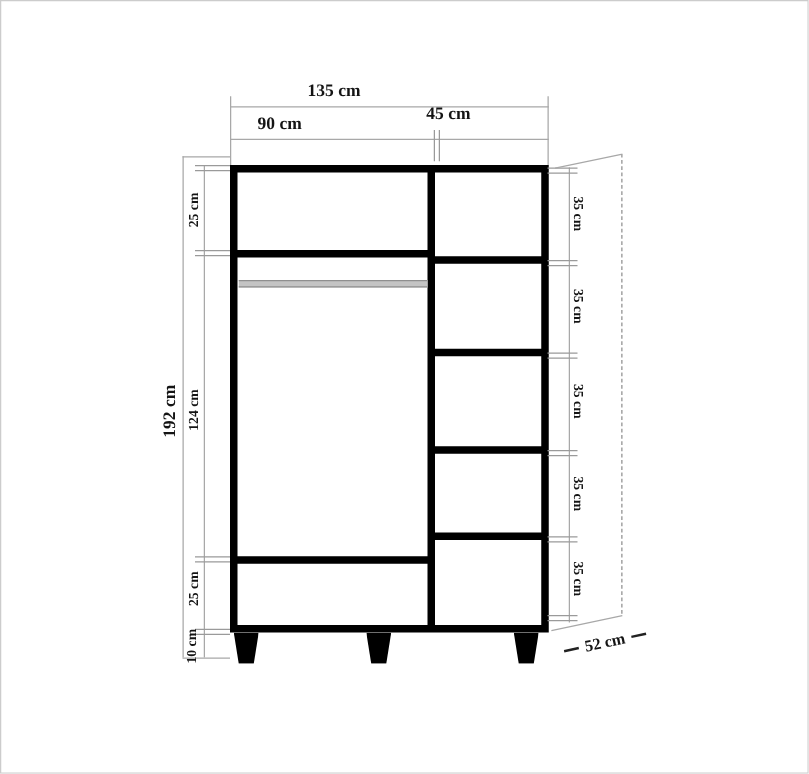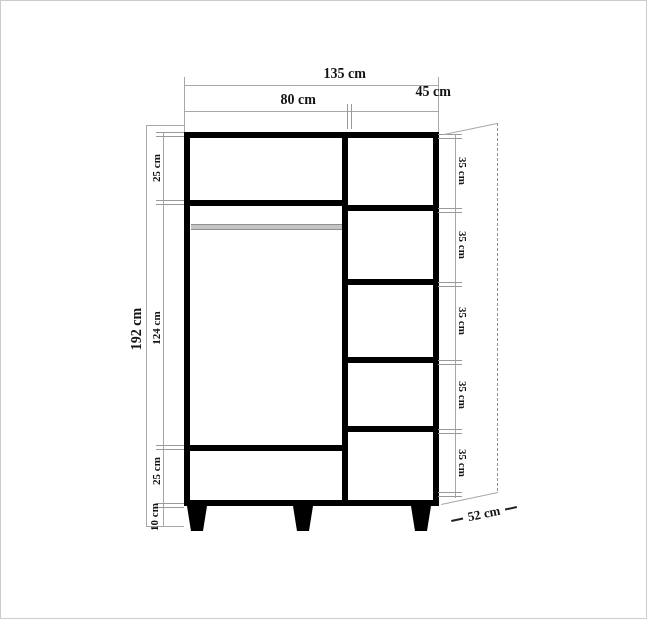--- a/index.html
+++ b/index.html
@@ -17,21 +17,21 @@
   .cab{border:6px solid var(--outline); box-sizing:border-box; background:transparent;}
   .bar{background:var(--outline);}
   .rod{background:var(--rod); border-top:1px solid var(--rod-edge); border-bottom:1px solid var(--rod-edge); box-sizing:border-box;}
   .leg{background:var(--outline); clip-path:polygon(0 0,100% 0,80% 100%,20% 100%);}
   
   .dl{background:var(--dim);}
   .tk{background:var(--tick);}
   .dashv{width:0; border-left:1px dashed #8f8f8f;}
   .diag{height:1px; background:var(--dim); transform-origin:0 0;}
   
-  .lbl{font-weight:bold; font-size:14px; text-align:right; white-space:nowrap; line-height:1;}
+  .lbl{font-weight:bold; font-size:14px; text-align:left; white-space:nowrap; line-height:1;}
   .vlbl{position:absolute; font-weight:bold; white-space:nowrap; line-height:1;
         transform:translate(-50%,-50%) rotate(-90deg);}
   .vlbl.cw{transform:translate(-50%,-50%) rotate(90deg);}
   .sm{font-size:11px;}
   .depth-wrap{position:absolute; transform:translate(-50%,-50%) rotate(-12deg);
         display:flex; align-items:center; gap:5px; font-weight:bold; font-size:13px; white-space:nowrap;}
   .ddash{width:12px; height:2px; background:var(--dash);}
 </style>
 </head>
 <body>
@@ -55,21 +55,21 @@
   <div class="abs leg" style="left:410px; top:505px; width:20px; height:25px;"></div>
 
   <div class="abs dl" style="left:183px; top:76px; width:1px; height:55px;"></div>
   <div class="abs dl" style="left:437px; top:76px; width:1px; height:55px;"></div>
   <div class="abs dl" style="left:183px; top:84px; width:255px; height:1px;"></div>
   <div class="abs dl" style="left:183px; top:110px; width:255px; height:1px;"></div>
   <div class="abs tk" style="left:346px; top:103px; width:1px; height:25px;"></div>
   <div class="abs tk" style="left:350px; top:103px; width:1px; height:25px;"></div>
 
   <div class="abs lbl" style="left:245px; top:66px; width:120px;">135 cm</div>
-  <div class="abs lbl" style="left:205px; top:92px; width:110px;">80 cm</div>
+  <div class="abs lbl" style="left:205px; top:92px; width:110px;">90 cm</div>
   <div class="abs lbl" style="left:340px; top:84px; width:110px;">45 cm</div>
 
   <div class="abs dl" style="left:145px; top:124px; width:1px; height:401px;"></div>
   <div class="abs dl" style="left:145px; top:124px; width:38px; height:1px;"></div>
   <div class="abs dl" style="left:145px; top:525px; width:38px; height:1px;"></div>
   <div class="abs dl" style="left:162px; top:131px; width:1px; height:394px;"></div>
 
   <div class="abs tk" style="left:155px; top:131px; width:28px; height:1px;"></div>
   <div class="abs tk" style="left:155px; top:135px; width:28px; height:1px;"></div>
   <div class="abs tk" style="left:155px; top:199px; width:28px; height:1px;"></div>

